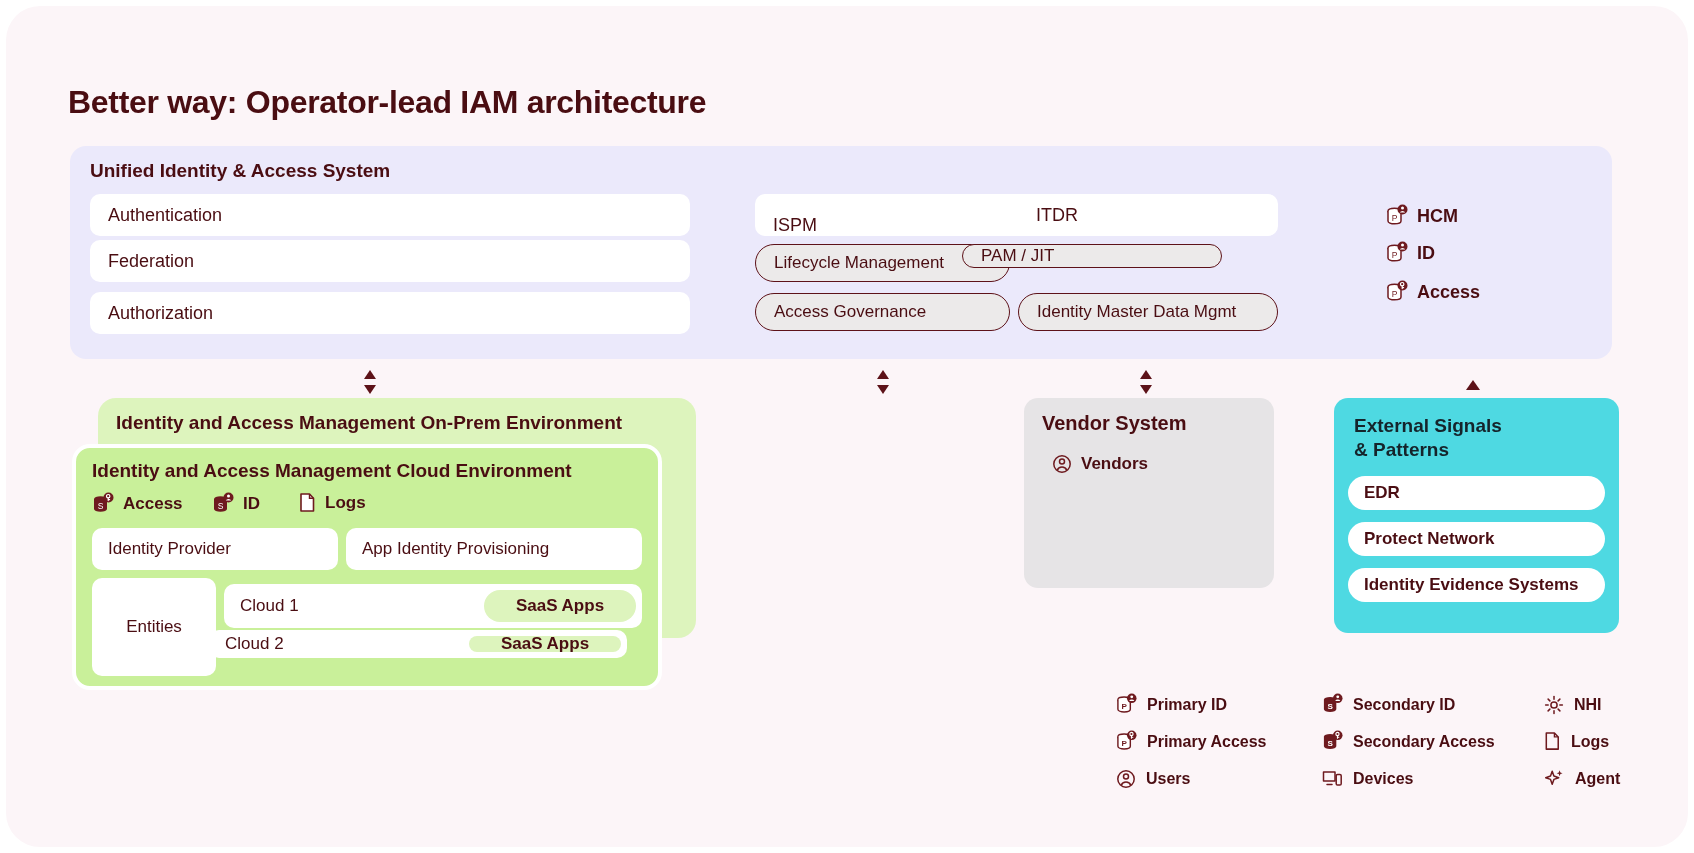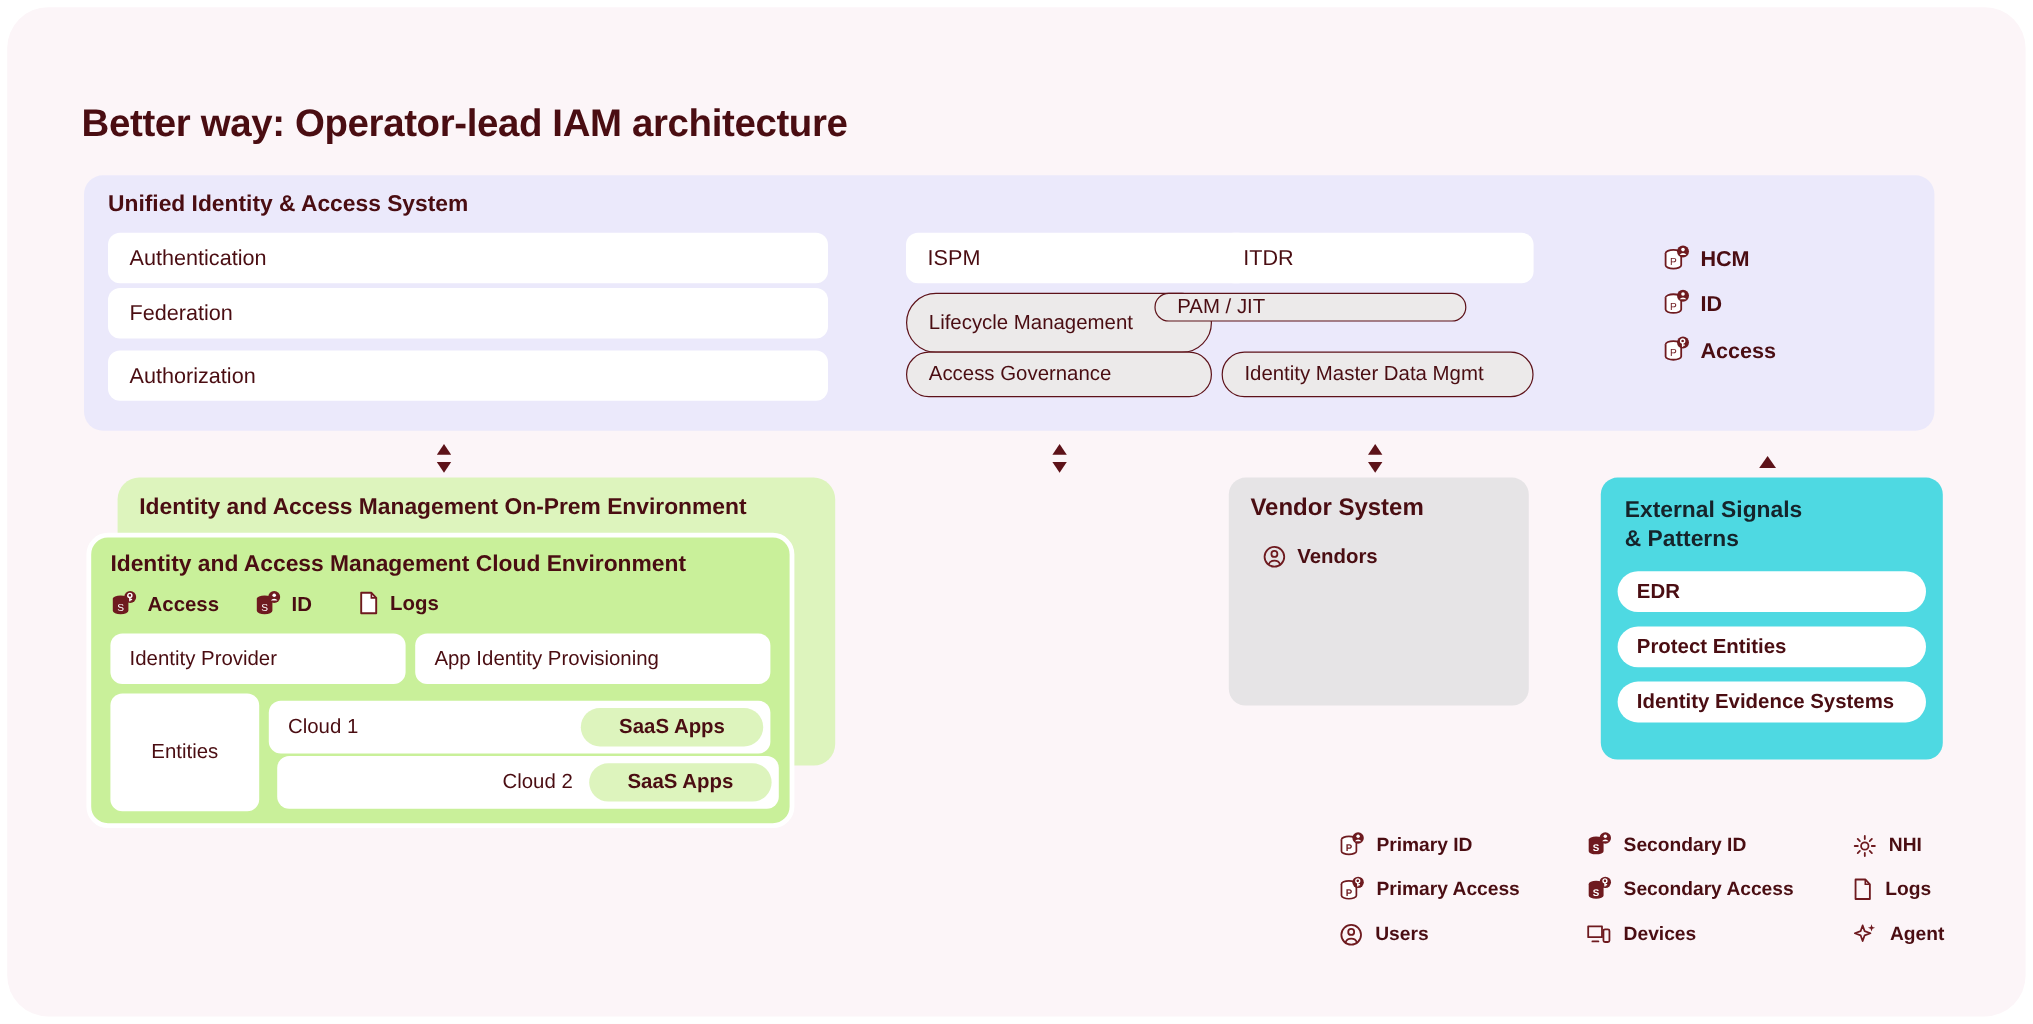--- a/index.html
+++ b/index.html
@@ -274,28 +274,28 @@
       <div class="white-box" style="left:20px; top:48px; width:600px; height:42px;">
         <span>Authentication</span>
       </div>
       <div class="white-box" style="left:20px; top:94px; width:600px; height:42px;">
         <span>Federation</span>
       </div>
       <div class="white-box" style="left:20px; top:146px; width:600px; height:42px;">
         <span>Authorization</span>
       </div>
 
-      <div class="white-box" style="left:685px; top:48px; width:287px; height:42px;">
+      <div class="white-box" style="left:685px; top:48px; width:287px; height:42px;align-items:flex-end;">
         <span>ISPM</span>
       </div>
       <div class="white-box" style="left:948px; top:48px; width:260px; height:42px;">
         <span>ITDR</span>
       </div>
 
-      <div class="pill" style="left:685px; top:98px; width:255px; height:50px;">
+      <div class="pill" style="left:685px; top:98px; width:255px; height:38px;">
         <span>Lifecycle Management</span>
       </div>
       <div class="pill" style="left:892px; top:98px; width:260px; height:24px;">
         <span>PAM / JIT</span>
       </div>
       <div class="pill" style="left:685px; top:147px; width:255px; height:38px;">
         <span>Access Governance</span>
       </div>
       <div class="pill" style="left:948px; top:147px; width:260px; height:38px;">
         <span>Identity Master Data Mgmt</span>
@@ -421,21 +421,21 @@
       </div>
 
       <div class="entities-box" style="left:16px; top:130px; width:124px; height:98px;">
         <span>Entities</span>
       </div>
 
       <div class="green-white" style="left:148px; top:136px; width:418px; height:44px;">
         <span class="t">Cloud 1</span>
         <span class="saas-pill">SaaS Apps</span>
       </div>
-      <div class="green-white" style="left:155px; top:182px; width:418px; height:44px;justify-content:center;">
+      <div class="green-white" style="left:133px; top:182px; width:418px; height:28px;">
         <span class="t">Cloud 2</span>
         <span class="saas-pill">SaaS Apps</span>
       </div>
     </div>
 
 
     <div class="gray-sys" style="left:1018px; top:392px; width:250px; height:190px;">
       <div class="hd">Vendor System</div>
       <div class="entry">
         <span class="ico">
@@ -446,21 +446,21 @@
           </svg>
         </span>
         <span>Vendors</span>
       </div>
     </div>
 
     <div class="cyan-panel">
       <div class="cyan-title">External Signals
 &amp; Patterns</div>
       <div class="cyan-item" style="top:78px;">EDR</div>
-      <div class="cyan-item" style="top:124px;">Protect Entities</div>
+      <div class="cyan-item" style="top:124px;">Protect Network</div>
       <div class="cyan-item" style="top:170px;">Identity Evidence Systems</div>
     </div>
 
     <div class="legend">
 
       <div class="legend-item">
         <span class="ico">
           <svg width="21" height="23" viewBox="0 0 22 24">
             <ellipse cx="8.5" cy="7" rx="6.5" ry="2.8" fill="#fff" stroke="#6e1a1f" stroke-width="1.5"></ellipse>
             <path d="M2 7 L2 17 A6.5 2.8 0 0 0 15 17 L15 7" fill="#fff" stroke="#6e1a1f" stroke-width="1.5"></path>

